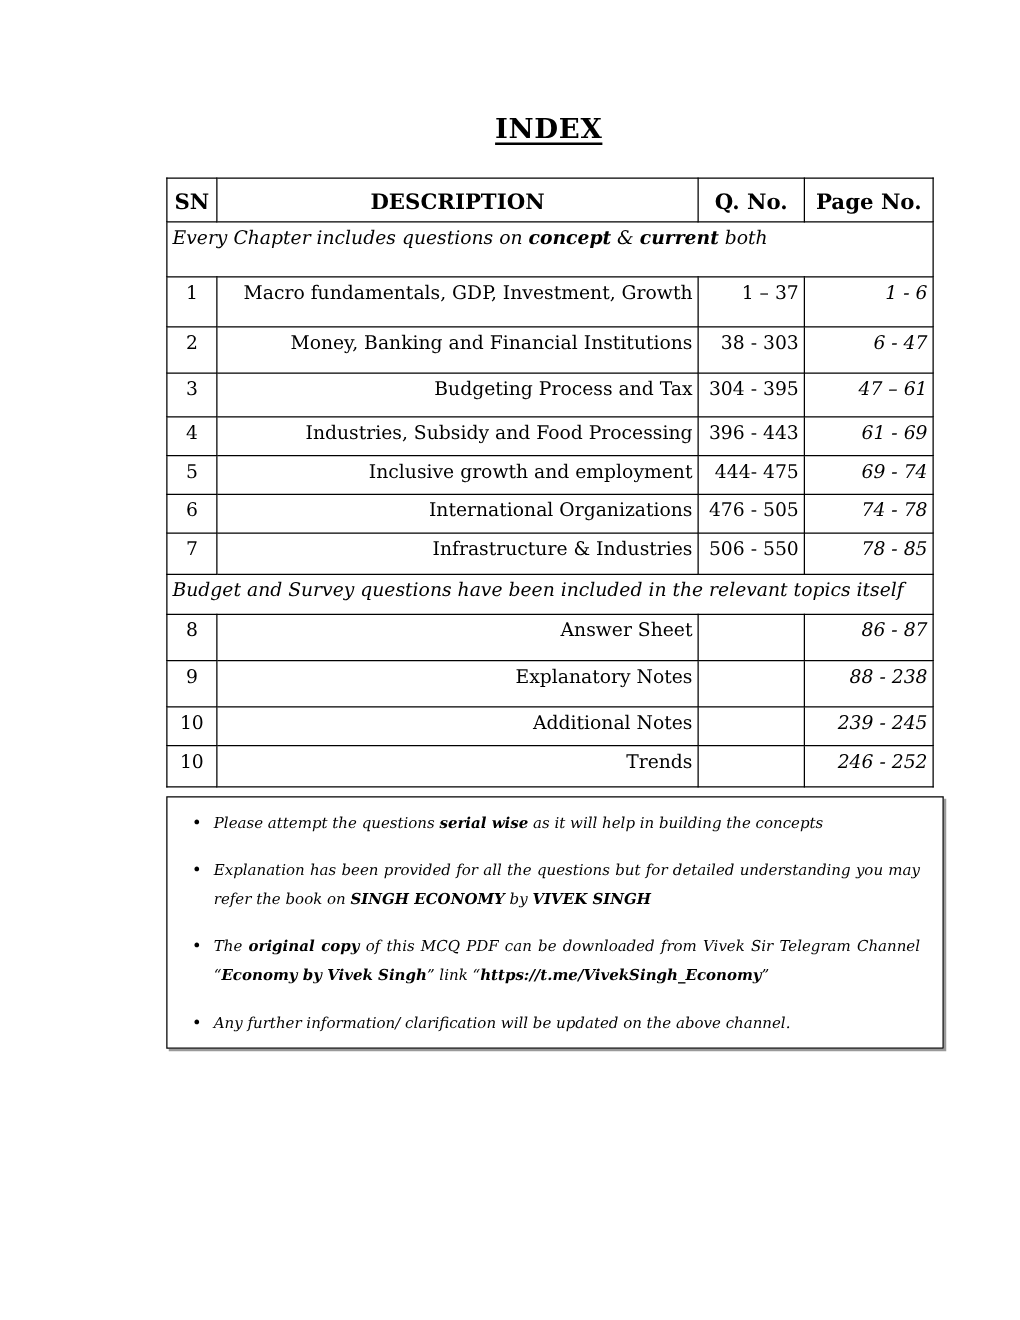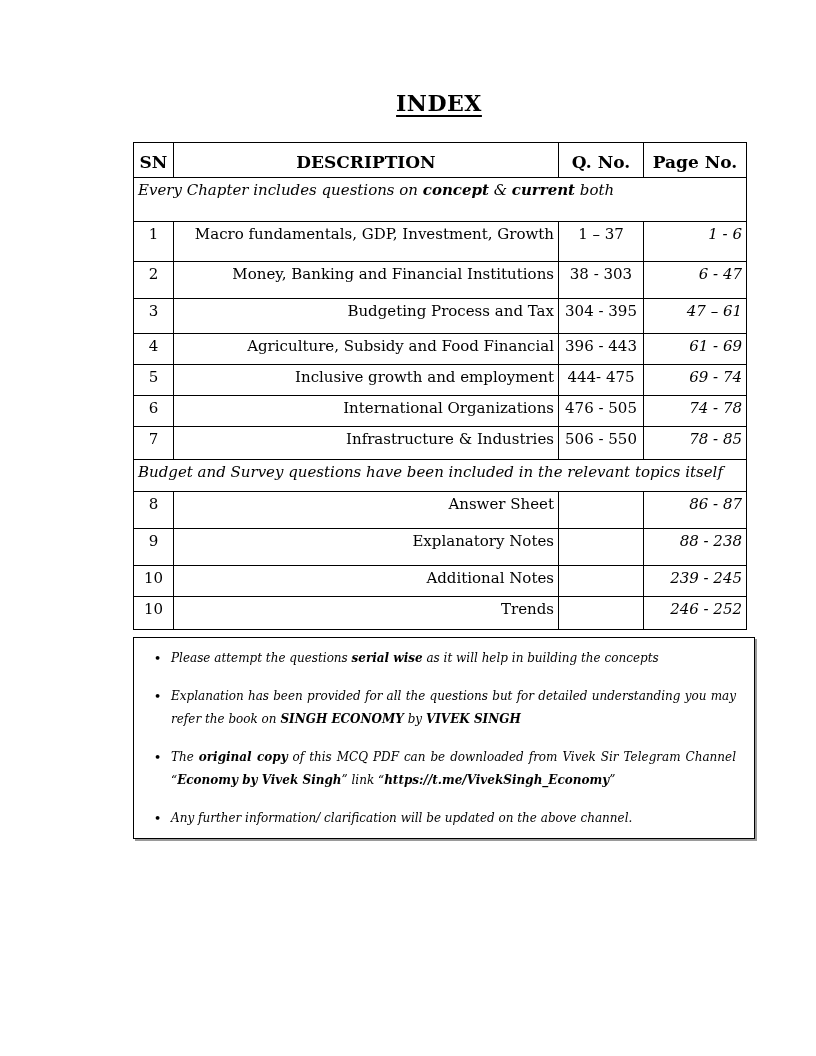--- a/index.html
+++ b/index.html
@@ -43,21 +43,21 @@
   }
   table.index-table th {
     font-size: 17px;
     font-weight: bold;
     text-align: center;
     padding-top: 5px;
     vertical-align: middle;
   }
   td.sn   { text-align: center; }
   td.desc { text-align: right; padding-left: 10px; }
-  td.qno  { text-align: center; }
+  td.qno  { text-align: right; }
   td.pg   { text-align: right; font-style: italic; }
   td.span-note {
     font-style: italic;
     font-size: 15.5px;
     padding-left: 7px;
     vertical-align: middle;
   }
   td.span-note .b, .btext .b { font-weight: bold; }
   .note-heading {
     margin: 46px 0 0 97px;
@@ -132,21 +132,21 @@
       <td class="pg">6 - 47</td>
     </tr>
     <tr style="height:35px">
       <td class="sn">3</td>
       <td class="desc">Budgeting Process and Tax</td>
       <td class="qno">304 - 395</td>
       <td class="pg">47 – 61</td>
     </tr>
     <tr style="height:31px">
       <td class="sn">4</td>
-      <td class="desc">Agriculture, Subsidy and Food Financial</td>
+      <td class="desc">Industries, Subsidy and Food Processing</td>
       <td class="qno">396 - 443</td>
       <td class="pg">61 - 69</td>
     </tr>
     <tr style="height:31px">
       <td class="sn">5</td>
       <td class="desc">Inclusive growth and employment</td>
       <td class="qno">444- 475</td>
       <td class="pg">69 - 74</td>
     </tr>
     <tr style="height:31px">

